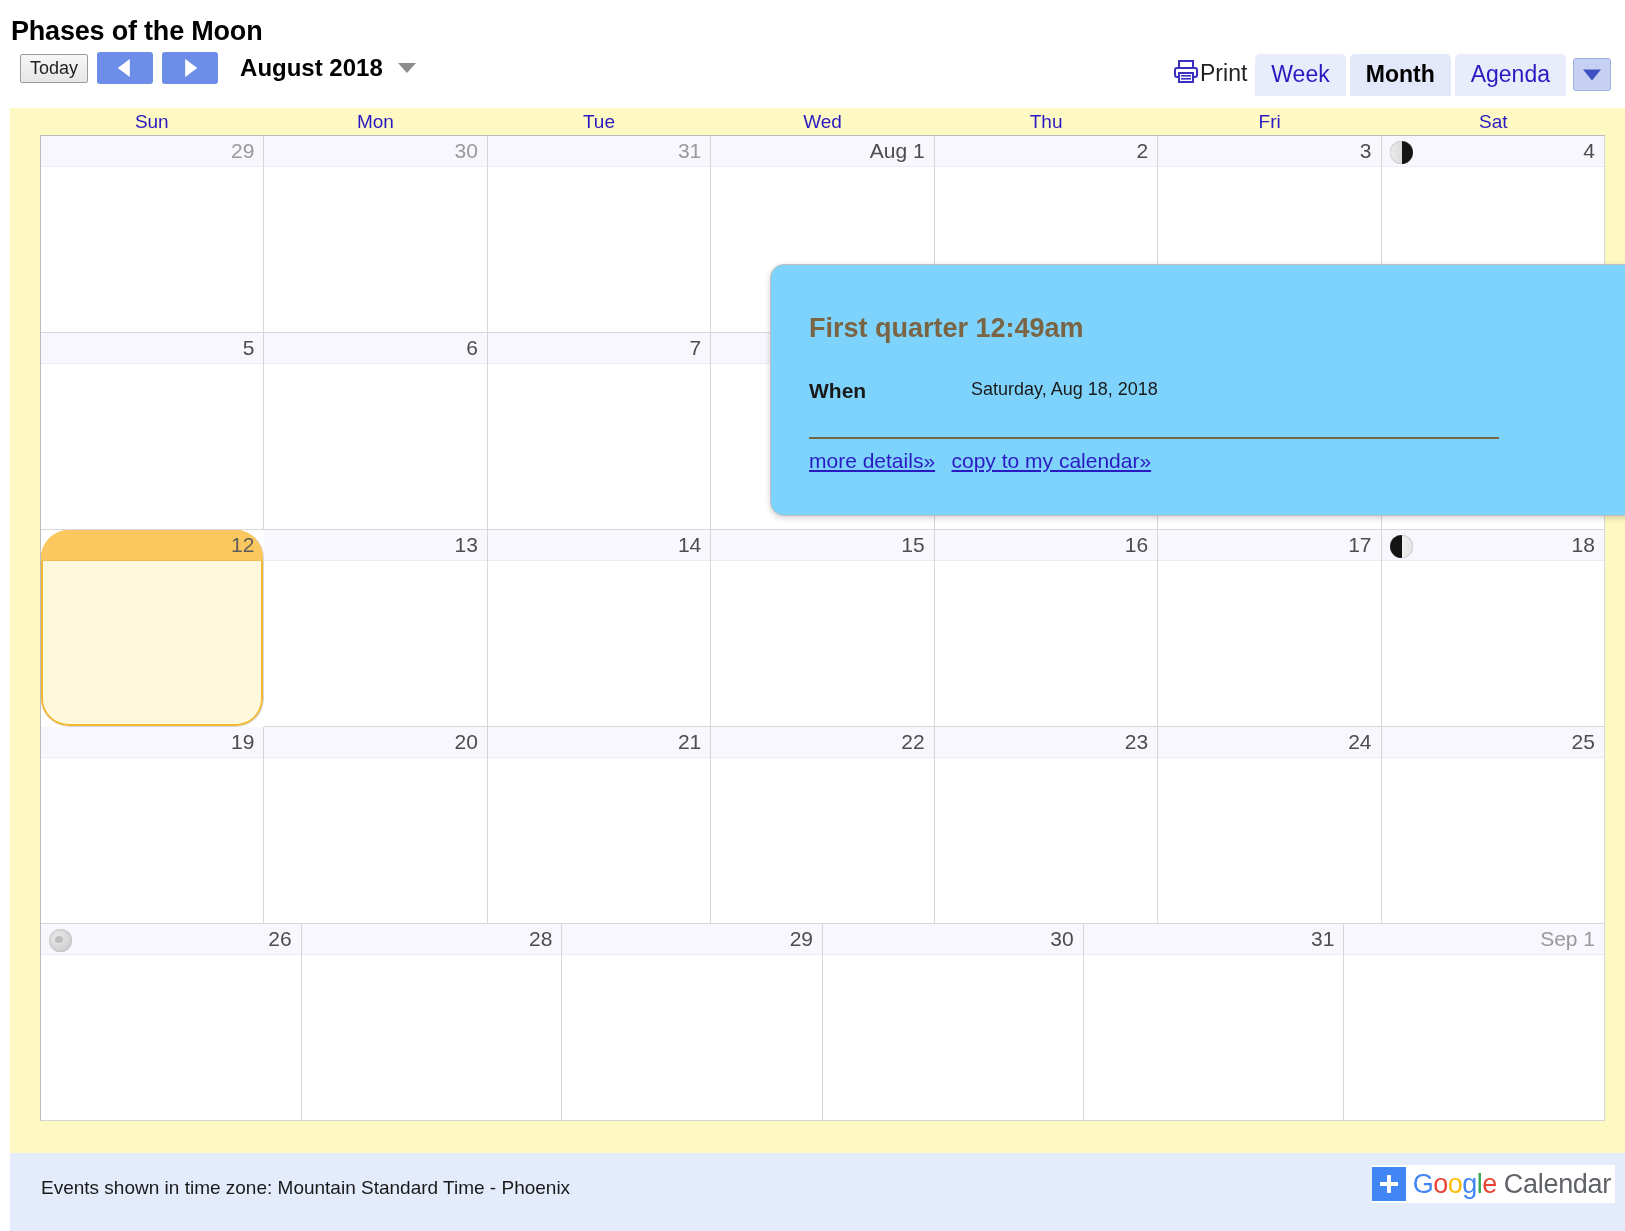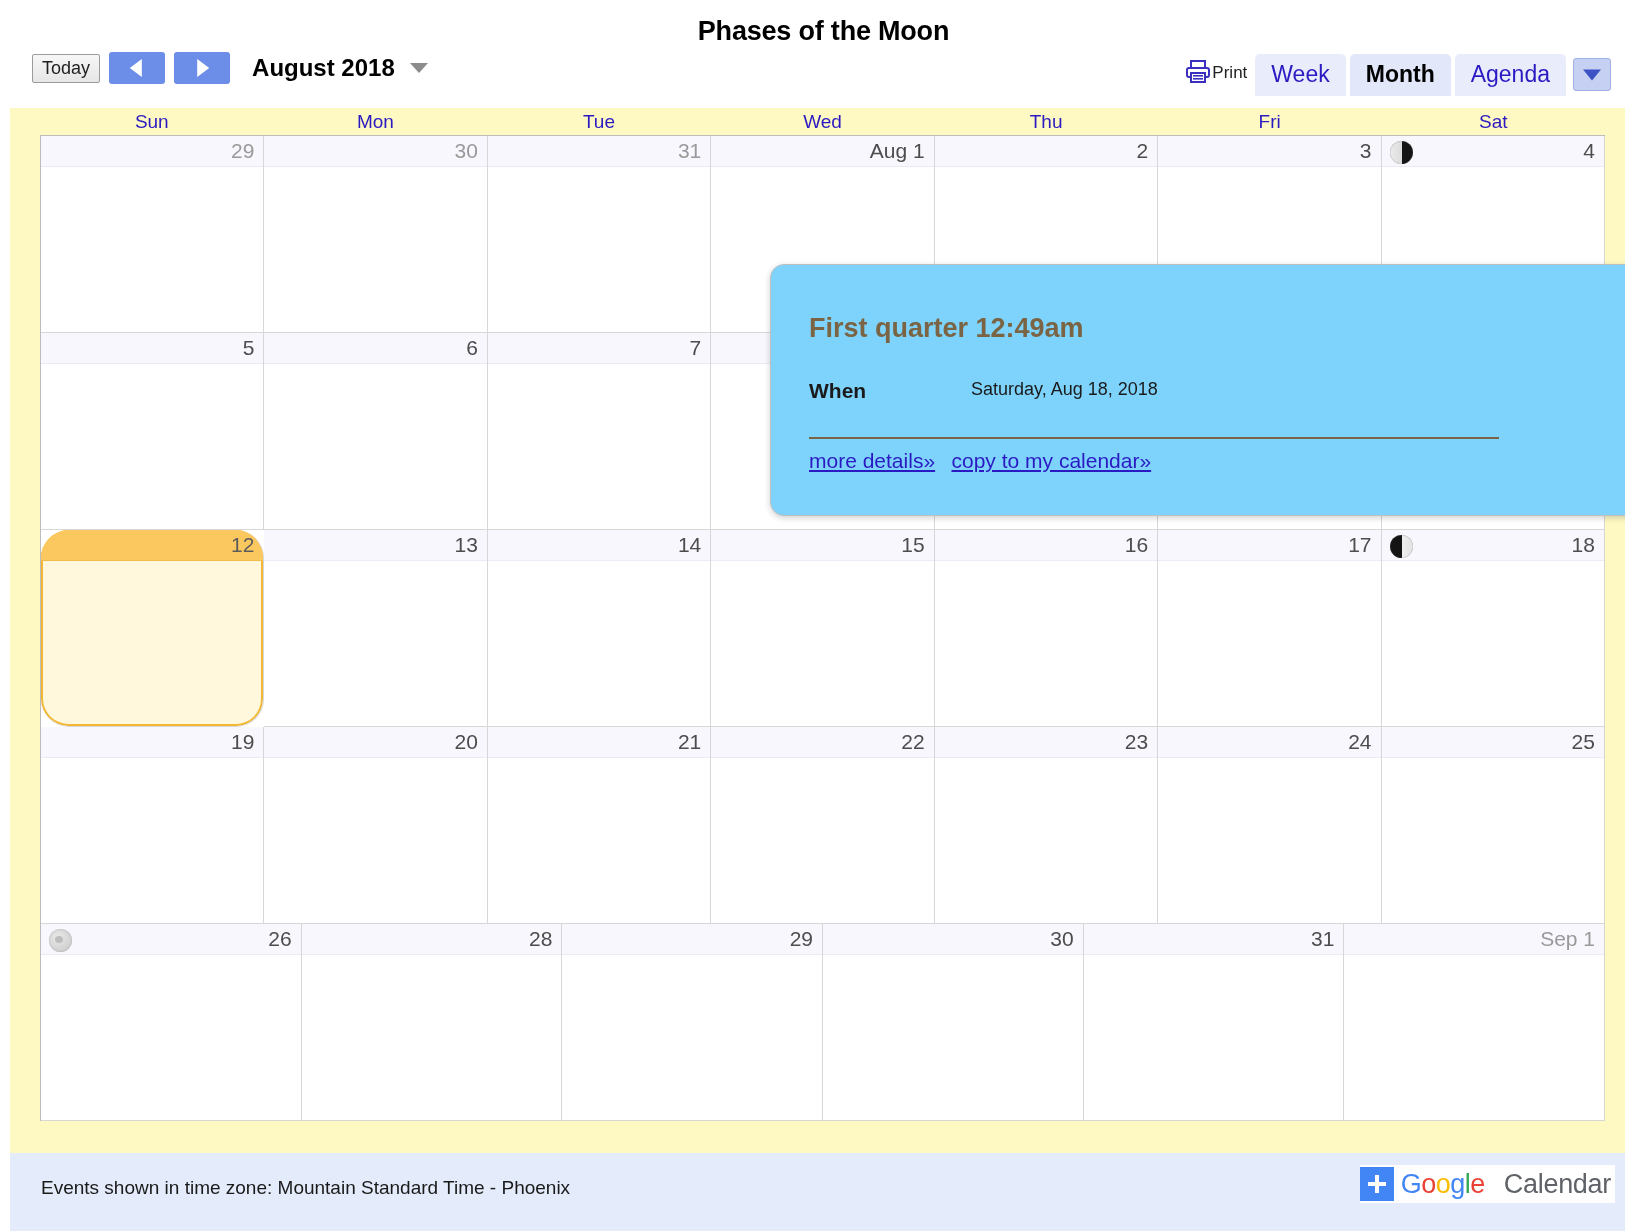--- a/index.html
+++ b/index.html
@@ -13,30 +13,28 @@
     font-family: "Liberation Sans", sans-serif;
     position: relative;
     overflow: hidden;
   }
 
   
   .page-title {
     font-size: 27px;
     font-weight: bold;
     color: #000000;
-    padding: 16px 0 0 22px;
+    padding: 16px 0 0 11px;
     letter-spacing: -0.2px;
-    text-align: center;
   }
 
   .toolbar {
     position: relative;
     height: 48px;
     margin-top: 5px;
-    margin-left: 12px;
   }
 
   .toolbar-left {
     position: absolute;
     left: 20px;
     top: 0;
     display: flex;
     align-items: center;
   }
 
@@ -109,21 +107,21 @@
   .print-link {
     display: flex;
     align-items: center;
     text-decoration: none;
     margin-right: 8px;
     padding-bottom: 8px;
     cursor: pointer;
   }
   .print-icon { margin-right: 1px; }
   .print-text {
-    font-size: 17px;
+    font-size: 23px;
     color: #222;
     text-align: center;
   }
 
   .view-tab {
     font-size: 23px;
     color: #2b1ac2;
     background: #e8ecfb;
     border-top-left-radius: 5px;
     border-top-right-radius: 5px;
@@ -309,21 +307,21 @@
   }
   .gcal-plus::after {
     left: 15px; top: 8px; width: 4px; height: 18px;
   }
   .gword { font-size: 27px; font-weight: 500; letter-spacing: -0.5px; }
   .g1 { color: #4285f4; } .g2 { color: #ea4335; } .g3 { color: #fbbc05; }
   .g4 { color: #4285f4; } .g5 { color: #34a853; } .g6 { color: #ea4335; }
   .gcal-word {
     font-size: 27px;
     color: #5f6368;
-    margin-left: 19px;
+    margin-left: 7px;
     letter-spacing: -0.3px;
   }
 
   
   .popup {
     position: absolute;
     left: 770px;
     top: 264px;
     width: 916px;
     height: 252px;

